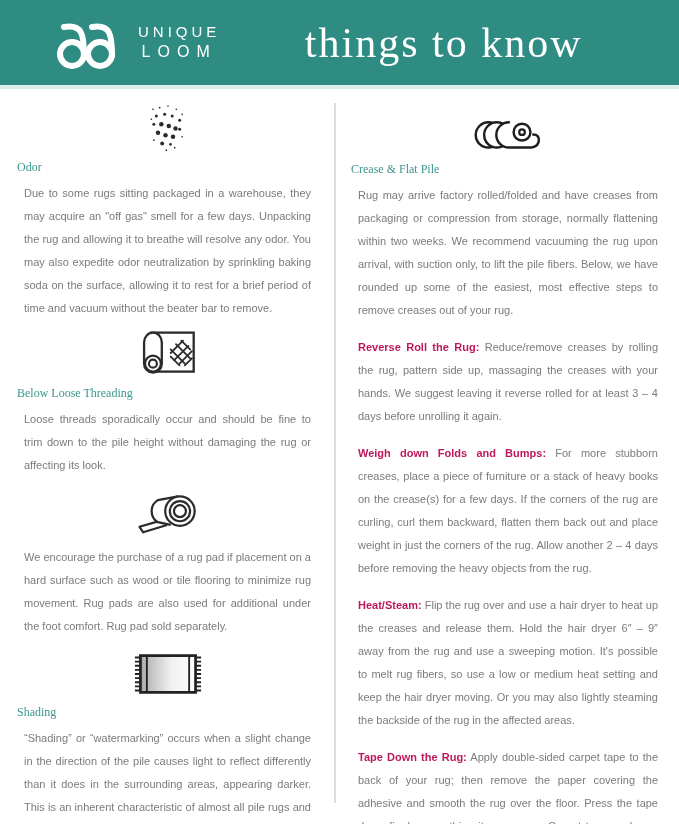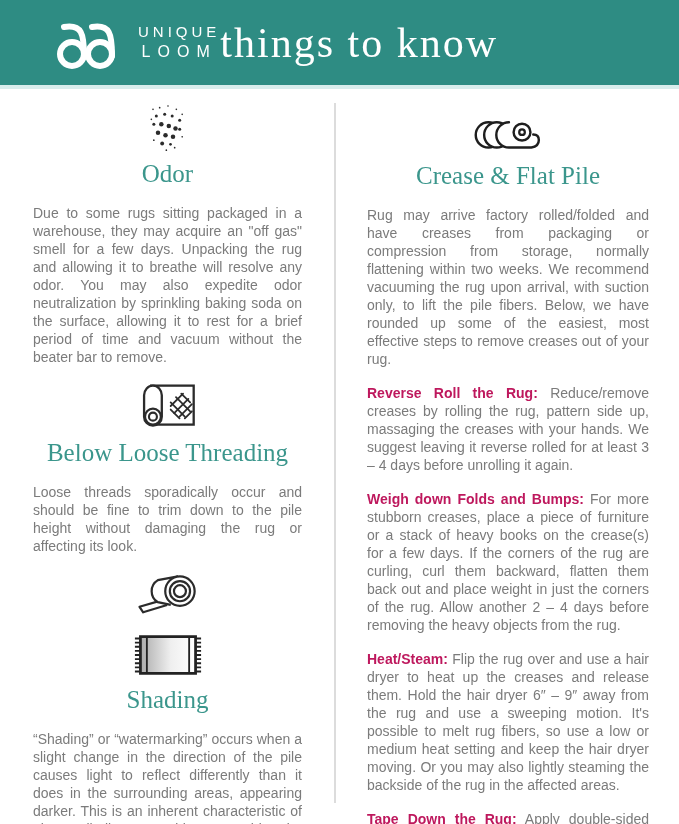--- a/index.html
+++ b/index.html
@@ -11,39 +11,39 @@
   .header{
     height:89px;background:#2e8c83;display:flex;align-items:center;
     border-bottom:4px solid #d8edec;box-sizing:border-box;
   }
   .brand{display:flex;align-items:center;margin-left:56px;}
   .brand svg{display:block;}
   .brand-text{margin-left:12px;color:#ffffff;line-height:1.25;}
   .brand-line1{font-size:15px;letter-spacing:4px;}
   .brand-line2{font-size:16px;letter-spacing:7px;text-align:center;}
   .header-title{
-    flex:1;color:#ffffff;
+    flex:1;text-align:center;color:#ffffff;
     font-family:"Liberation Serif", serif;
     font-size:42px;letter-spacing:2px;padding-right:12px;
   }
   
   .main{display:flex;padding:4px 14px 0 17px;}
   .col-left{width:301px;}
   .divider{width:2px;background:#dcdcdc;margin:10px 15px 0 16px;height:700px;}
   .col-right{flex:1;}
   .icon-row{text-align:center;}
   .icon-row svg{display:inline-block;}
   .section-heading{
-    text-align:center;color:#3b968c;
+    color:#3b968c;
     font-family:"Liberation Serif", serif;
-    font-size:25px;margin:5px 0 4px 0;font-weight:400;
+    font-size:12px;margin:5px 0 4px 0;font-weight:400;
   }
   .body-text{
-    color:#7b7b7b;font-size:14px;line-height:18px;
-    text-align:justify;margin:16px;
+    color:#7b7b7b;font-size:11px;line-height:23px;
+    text-align:justify;margin:7px;
   }
   .section{margin-bottom:9px;}
   .tip{margin-top:14px;}
   .tip .lead{color:#be185d;font-weight:bold;}
   .mt8{margin-top:8px;}
   .mt14{margin-top:14px;}
 </style>
 </head>
 <body>
 
@@ -122,20 +122,21 @@
     <div class="section mt14">
       <div class="icon-row">
         <svg width="68" height="44" viewBox="0 0 74 46" fill="none" stroke="#2b2b2b">
           <path d="M30,31 L6,38 L10,44 L36,36" stroke-width="2.4" stroke-linejoin="round" fill="#ffffff"></path>
           <path d="M48,5 L26,9 A14,14 0 0 0 26,33 L40,36" stroke-width="2.4" fill="#ffffff"></path>
           <circle cx="50" cy="21" r="16" stroke-width="2.4" fill="#ffffff"></circle>
           <circle cx="50" cy="21" r="11" stroke-width="2.4" fill="#ffffff"></circle>
           <circle cx="50" cy="21" r="6.5" stroke-width="2.4" fill="#ffffff"></circle>
         </svg>
       </div>
+      <p class="body-text">We encourage the purchase of a rug pad if placement on a hard surface such as wood or tile flooring to minimize rug movement. Rug pads are also used for additional under the foot comfort. Rug pad sold separately.</p>
     </div>
 
     <div class="section mt14">
       <div class="icon-row">
         <svg width="68" height="44" viewBox="0 0 74 44">
           <defs>
             <linearGradient id="shadeGrad" x1="0" y1="0" x2="1" y2="0">
               <stop offset="0" stop-color="#ababab"></stop>
               <stop offset="0.55" stop-color="#efefef"></stop>
               <stop offset="1" stop-color="#ffffff"></stop>

